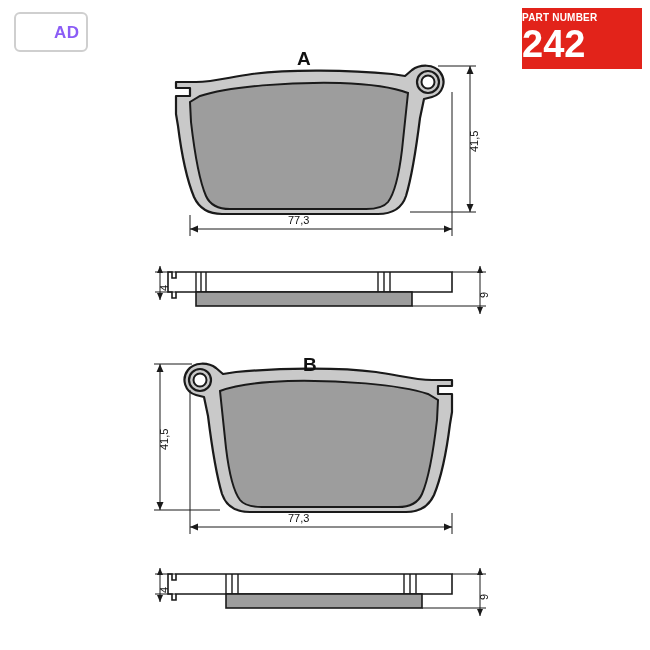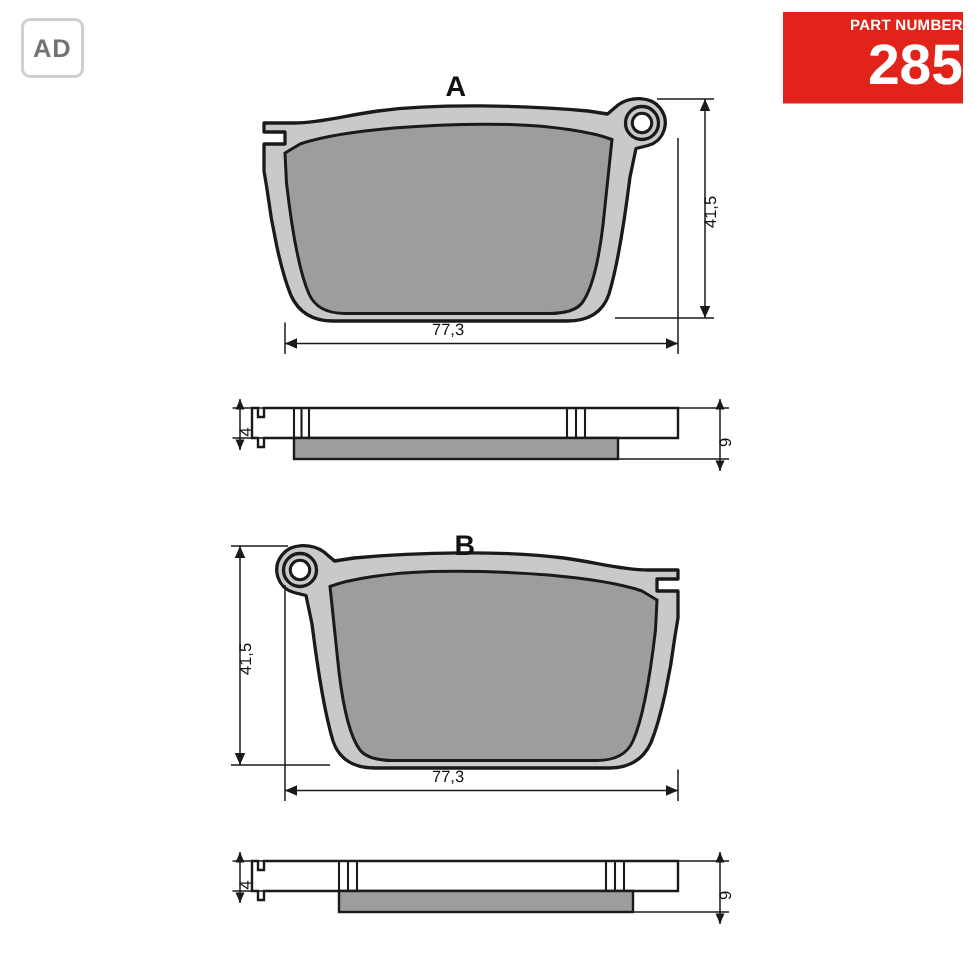--- a/index.html
+++ b/index.html
@@ -36,42 +36,43 @@
     display: flex;
     flex-direction: column;
     align-items: center;
     justify-content: center;
     padding: 0 6px;
     box-sizing: border-box;
   }
   .badge .main {
     font-size: 17px;
     font-weight: bold;
-    color: #737373;
+    color: #8b5cf6;
     line-height: 1;
     letter-spacing: 0.5px;
+    margin-left: 32px;
   }
   .badge .sub {
     font-size: 7px;
     font-weight: bold;
     color: #111111;
     line-height: 1.2;
     margin-top: 1px;
     letter-spacing: 0.3px;
   }
 
   
   .part-block {
     position: absolute;
     top: 8px;
     right: 8px;
     width: 120px;
     background: #e2231a;
     color: #ffffff;
-    text-align: right;
+    text-align: left;
     padding: 4px 0 6px 0;
     box-sizing: border-box;
   }
   .part-block .label {
     font-size: 10px;
     font-weight: bold;
     letter-spacing: 0.2px;
     line-height: 1.2;
   }
   .part-block .number {
@@ -112,21 +113,21 @@
 <div id="page">
 
   <div class="badge-row">
     <div class="badge">
       <span class="main">AD</span>
     </div>
   </div>
 
   <div class="part-block">
     <div class="label">PART NUMBER</div>
-    <div class="number">285</div>
+    <div class="number">242</div>
   </div>
 
   <svg class="drawing" width="650" height="650" viewBox="0 0 650 650">
 
     <g>
 
       <path d="M176 108
                L176 96
                L190 96
                L190 88

